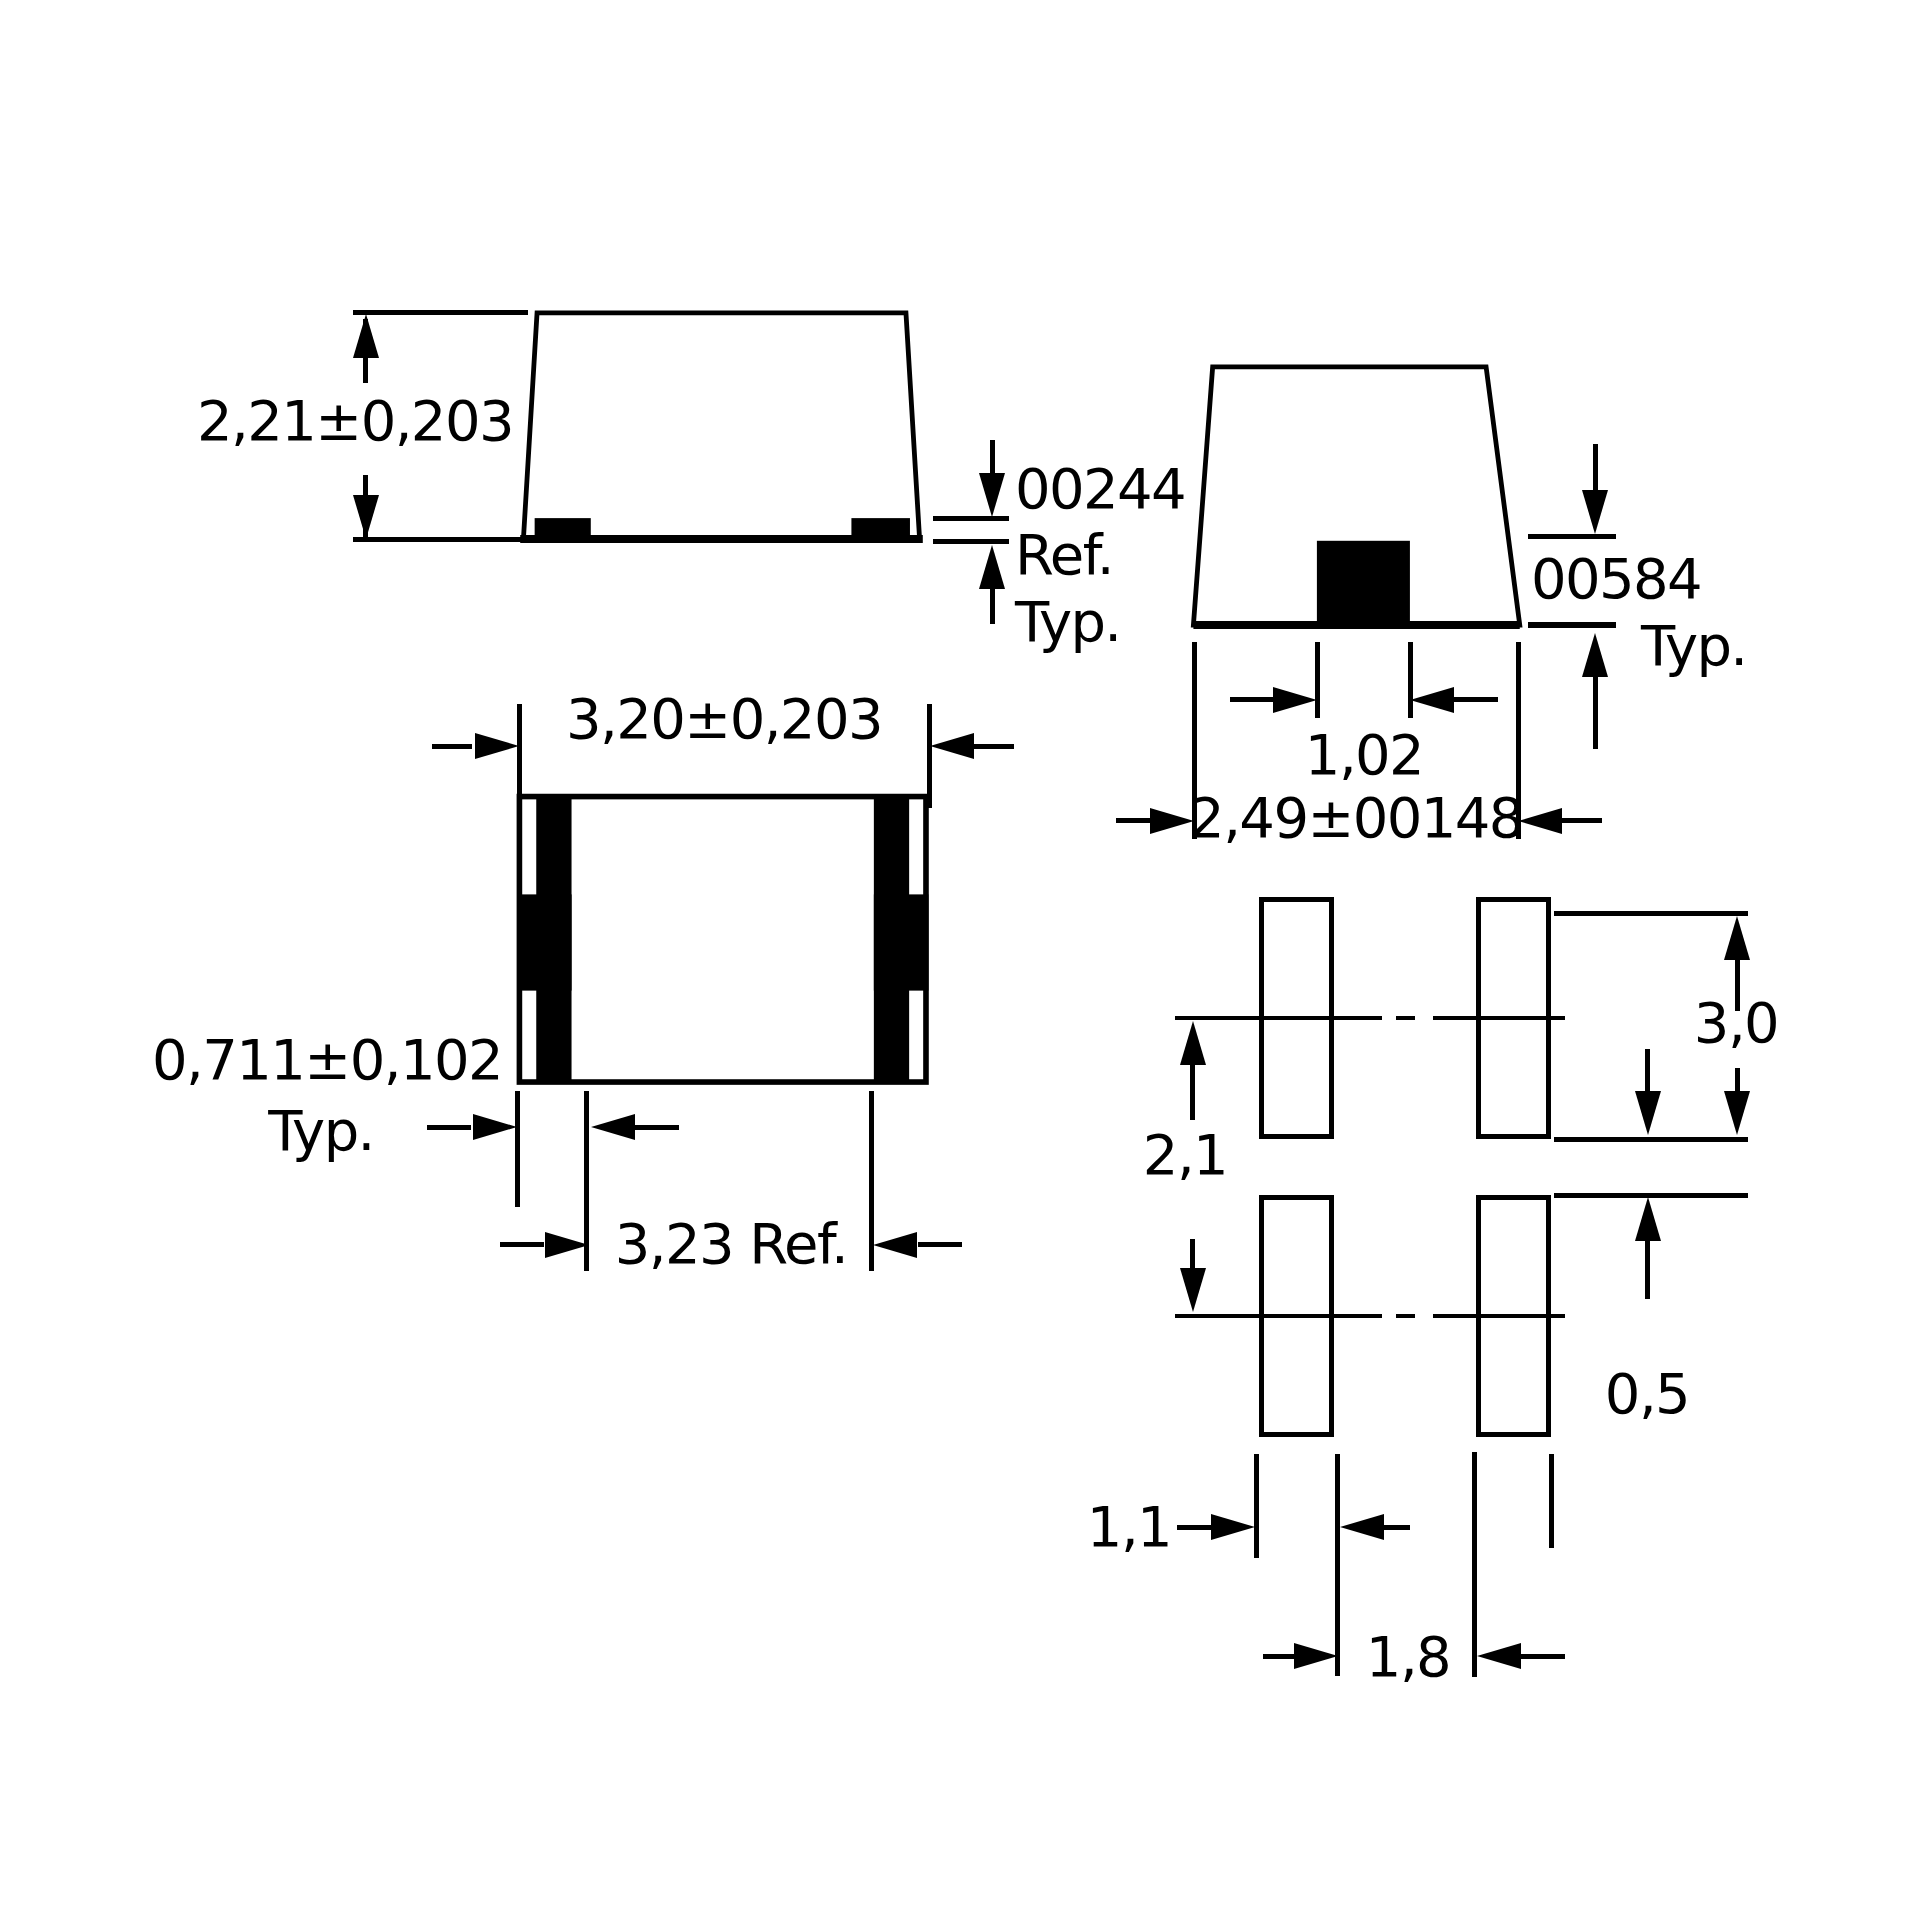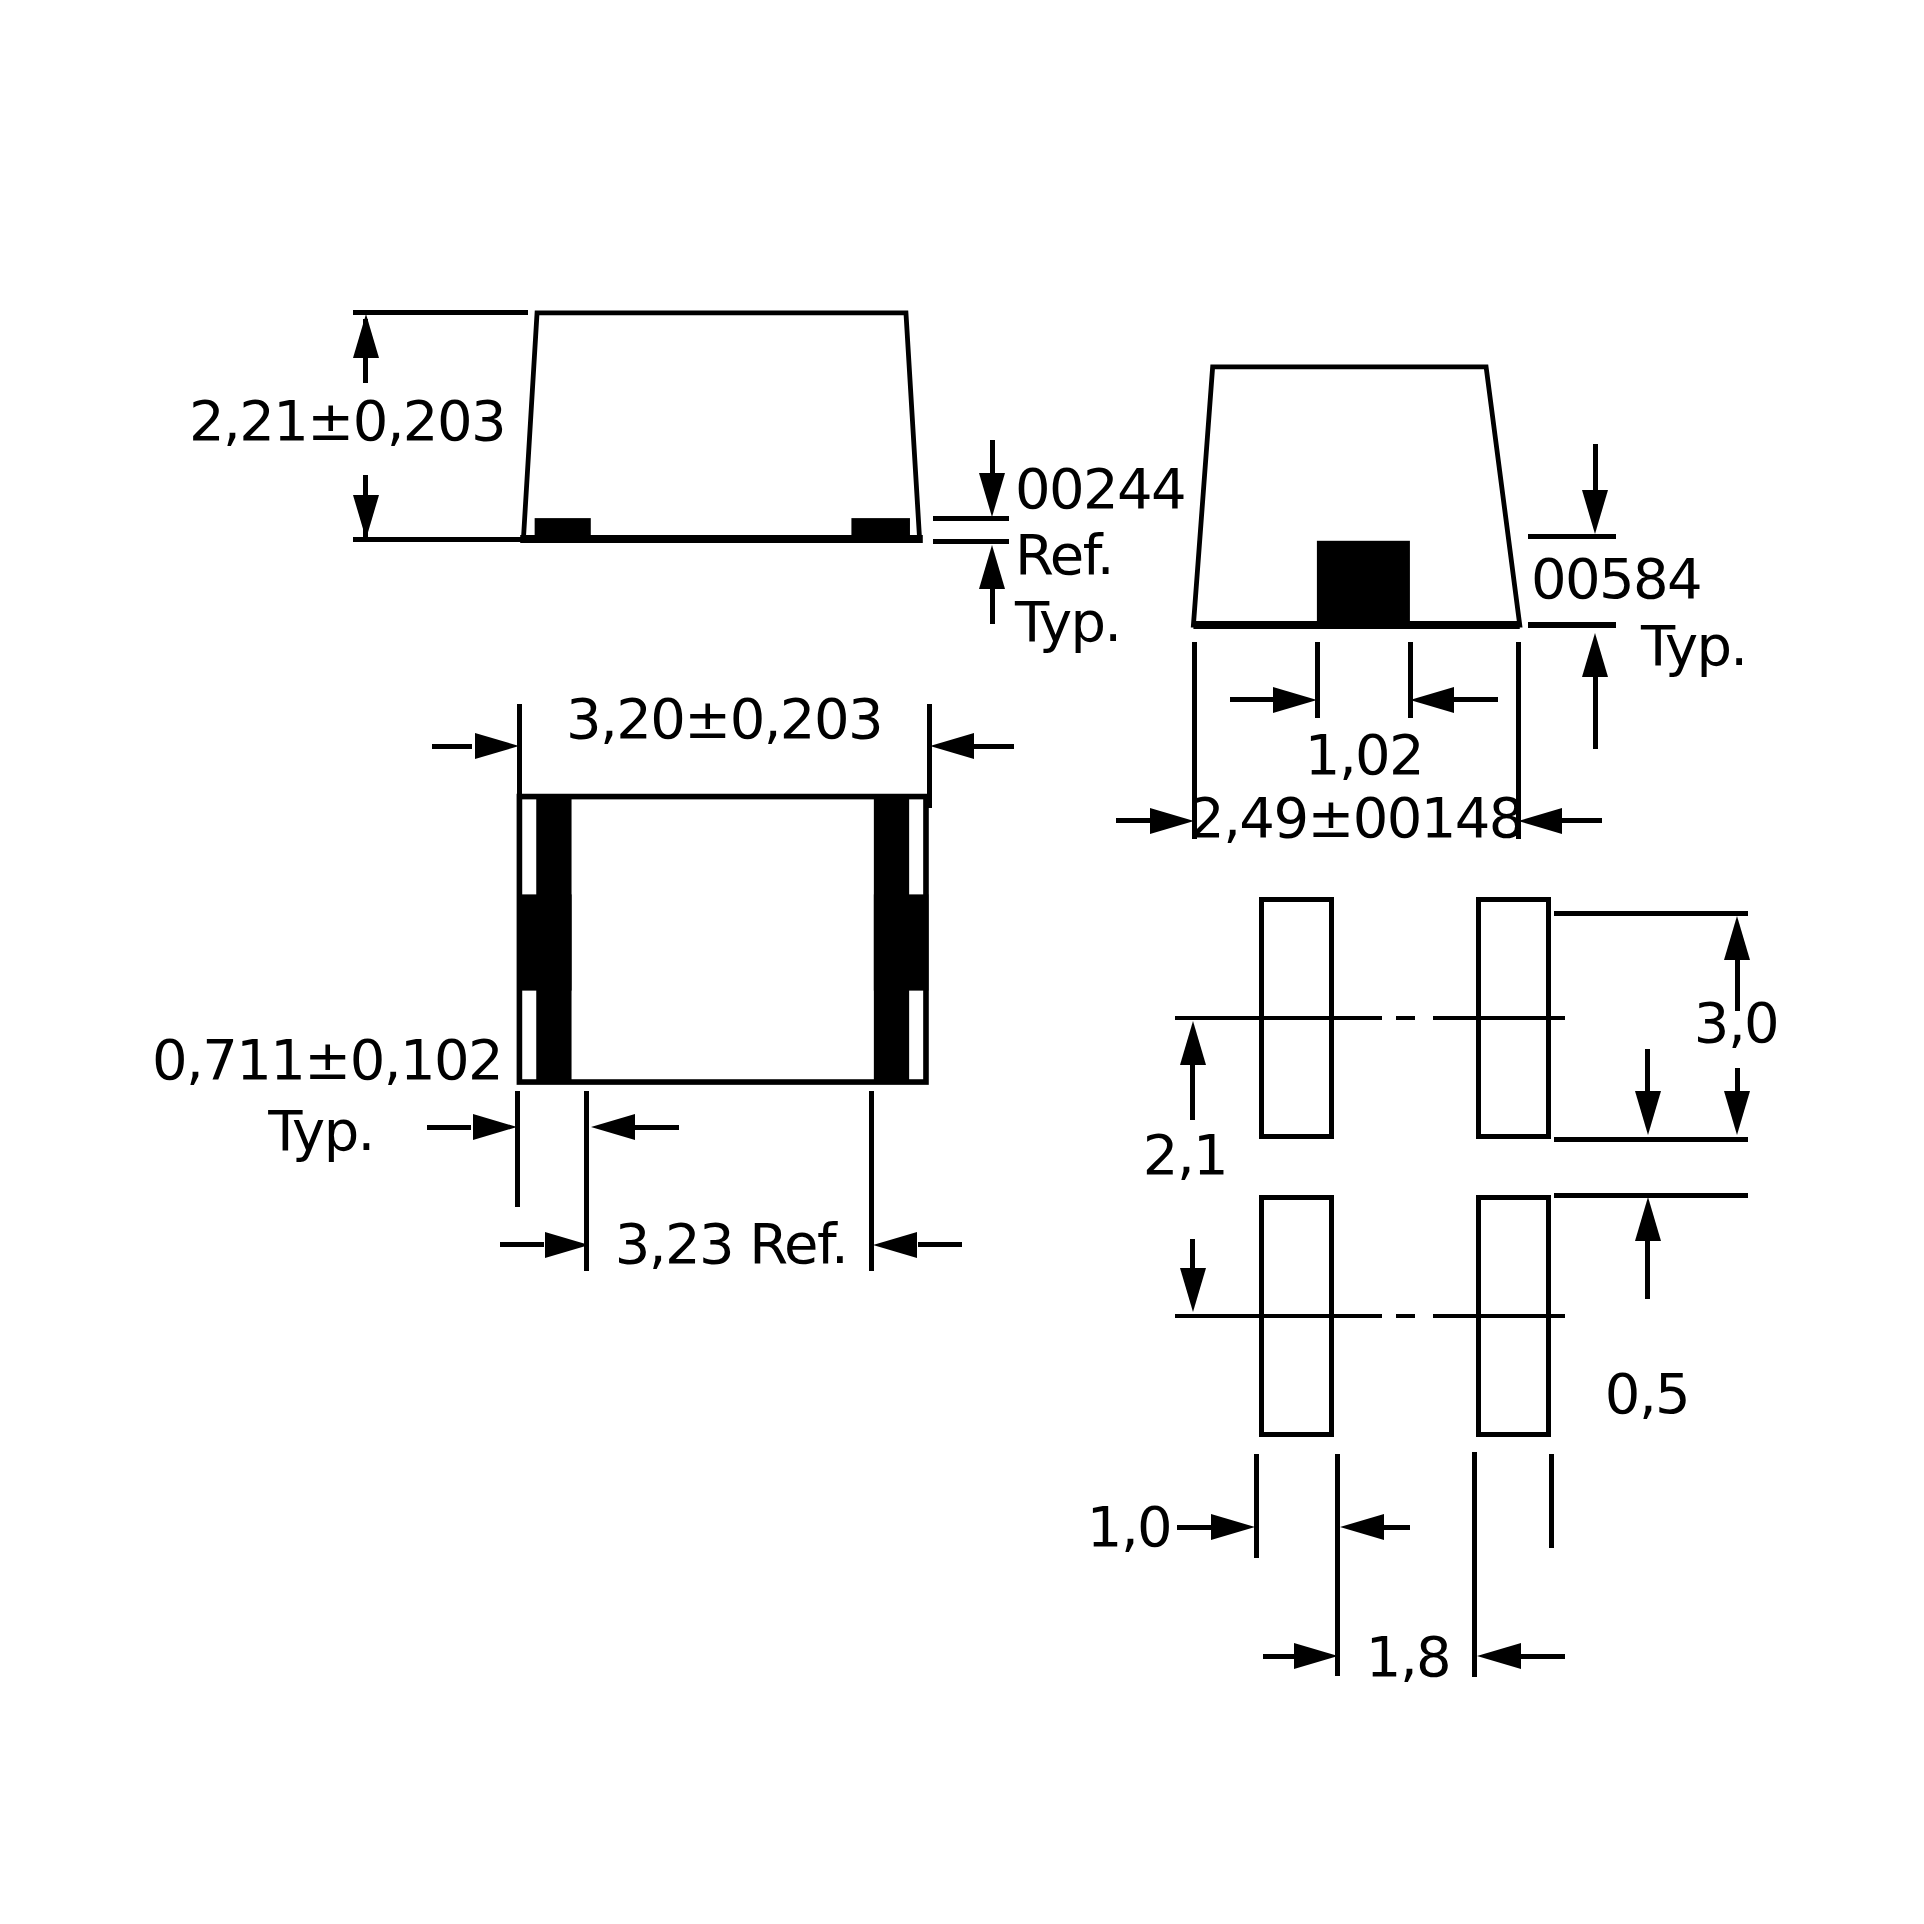--- a/index.html
+++ b/index.html
@@ -29,21 +29,21 @@
       <rect x="22" y="263" width="70" height="26" fill="currentColor"></rect>
       <rect x="417" y="263" width="73" height="26" fill="currentColor"></rect>
     </svg>
 
     <i class="ln" style="left:353px;top:310px;width:175px;height:4.8px"></i>
     <i class="ln" style="left:353px;top:537px;width:175px;height:4.8px"></i>
     <i class="ar ar-u" style="left:353px;top:314px"></i>
     <i class="ln" style="left:363px;top:319px;width:4.8px;height:64px"></i>
     <i class="ln" style="left:363px;top:475px;width:4.8px;height:63px"></i>
     <i class="ar ar-d" style="left:353px;top:495px"></i>
-    <span class="lbl" style="left:347px;top:421px">2,21±0,203</span>
+    <span class="lbl" style="left:355px;top:421px">2,21±0,203</span>
 
     <i class="ln" style="left:990px;top:440px;width:4.8px;height:48px"></i>
     <i class="ar ar-d" style="left:979px;top:473px"></i>
     <i class="ln" style="left:933px;top:516px;width:76px;height:4.8px"></i>
     <i class="ln" style="left:933px;top:539px;width:76px;height:4.8px"></i>
     <i class="ar ar-u" style="left:979px;top:545px"></i>
     <i class="ln" style="left:990px;top:588px;width:4.8px;height:36px"></i>
     <span class="lbl la" style="left:1015px;top:489px">00244</span>
     <span class="lbl la" style="left:1015px;top:555px">Ref.</span>
     <span class="lbl la" style="left:1015px;top:622px">Typ.</span>
@@ -142,21 +142,21 @@
     <i class="ln" style="left:1735px;top:956px;width:4.8px;height:55px"></i>
     <span class="lbl" style="left:1736px;top:1023px">3,0</span>
     <i class="ln" style="left:1735px;top:1068px;width:4.8px;height:29px"></i>
     <i class="ar ar-d" style="left:1724px;top:1091px"></i>
     <i class="ln" style="left:1645px;top:1049px;width:4.8px;height:47px"></i>
     <i class="ar ar-d" style="left:1635px;top:1091px"></i>
     <i class="ar ar-u" style="left:1635px;top:1197px"></i>
     <i class="ln" style="left:1645px;top:1239px;width:4.8px;height:60px"></i>
     <span class="lbl" style="left:1647px;top:1394px">0,5</span>
 
-    <span class="lbl" style="left:1129px;top:1527px">1,0</span>
+    <span class="lbl" style="left:1129px;top:1527px">1,1</span>
     <i class="ln" style="left:1177px;top:1525px;width:36px;height:4.8px"></i>
     <i class="ar ar-r" style="left:1211px;top:1514px"></i>
     <i class="ln" style="left:1254px;top:1454px;width:4.8px;height:104px"></i>
     <i class="ln" style="left:1335px;top:1454px;width:4.8px;height:222px"></i>
     <i class="ar ar-l" style="left:1340px;top:1514px"></i>
     <i class="ln" style="left:1384px;top:1525px;width:26px;height:4.8px"></i>
 
     <i class="ln" style="left:1263px;top:1654px;width:34px;height:4.8px"></i>
     <i class="ar ar-r" style="left:1294px;top:1643px"></i>
     <span class="lbl" style="left:1408px;top:1657px">1,8</span>

